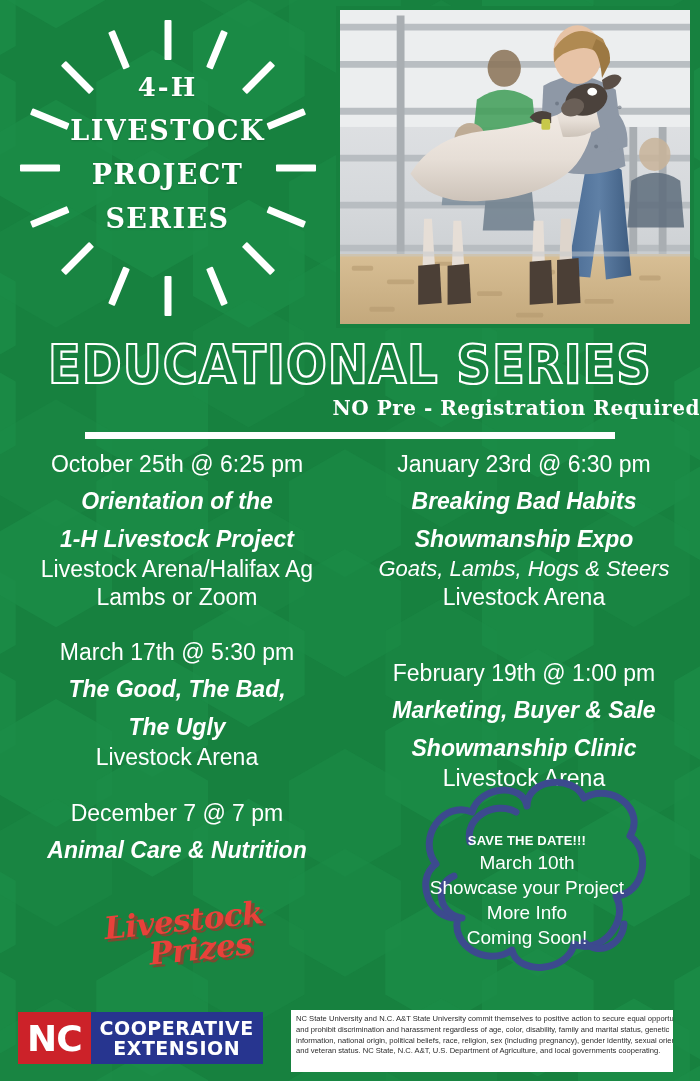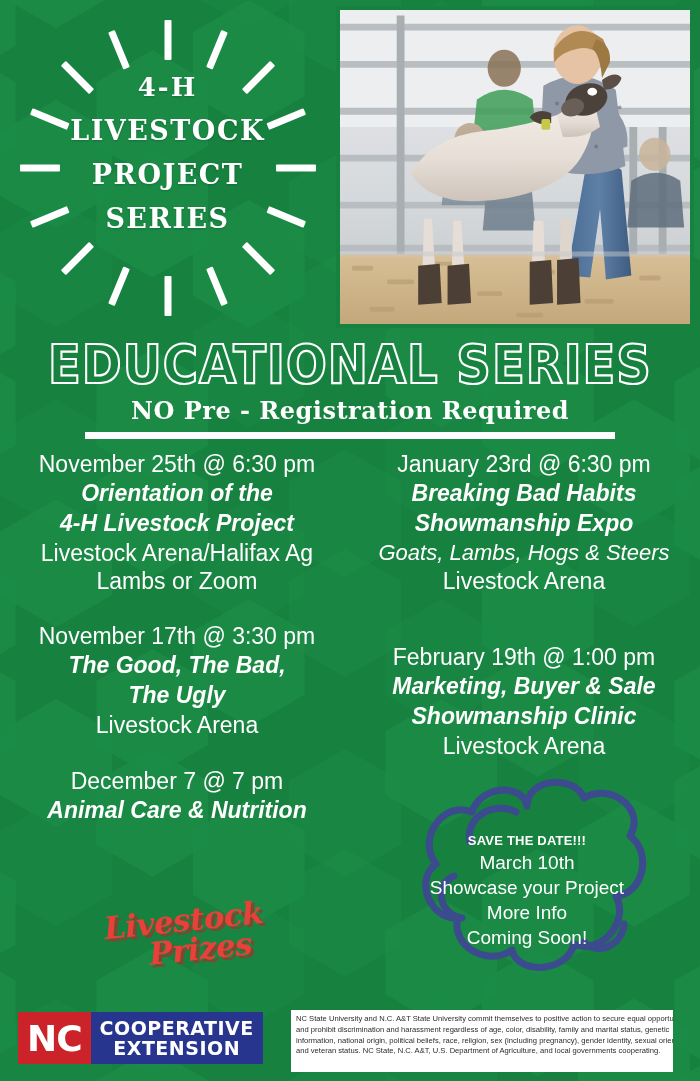--- a/index.html
+++ b/index.html
@@ -83,24 +83,24 @@
     font-weight:700;
     font-size:48px;
     letter-spacing:1px;
     color:#17813f;
     -webkit-text-stroke:2px #ffffff;
     text-transform:uppercase;
     transform:scaleY(1.12);
   }
   .no-pre{
     position:absolute;left:0;right:0;top:396px;
-    z-index:3;text-align:center;
+    z-index:3;text-align:right;
     font-family:"DejaVu Serif", serif;
     font-weight:700;
-    font-size:24px;
+    font-size:20px;
     letter-spacing:.5px;
     color:#ffffff;
   }
   .divider{
     position:absolute;
     left:85px;top:432px;width:530px;height:7px;
     background:#ffffff;z-index:3;
   }
 
   
@@ -111,20 +111,21 @@
   .col-left{left:8px;top:450px;width:338px;}
   .col-right{left:352px;top:450px;width:344px;}
   .event{margin-bottom:26px;}
   .event .when{
     font-size:23px;line-height:1.25;font-weight:400;
     font-family:"Liberation Sans", sans-serif;
   }
   .event .title{
     font-size:23px;line-height:1.30;font-weight:700;font-style:italic;
     font-family:"Liberation Sans", sans-serif;
+    margin-top:8px;
   }
   .event .sub{
     font-size:22px;line-height:1.28;font-weight:400;font-style:italic;
     font-family:"Liberation Sans", sans-serif;
   }
   .event .place{
     font-size:23px;line-height:1.25;font-weight:400;
     font-family:"Liberation Sans", sans-serif;
   }
 
@@ -407,28 +408,28 @@
       <line x1="0" y1="250" x2="358" y2="250" stroke="#c6cacd" stroke-width="5" opacity=".5"></line>
     </svg>
   </div>
 
   <div class="ed-series">EDUCATIONAL SERIES</div>
   <div class="no-pre">NO Pre - Registration Required</div>
   <div class="divider"></div>
 
   <div class="col col-left">
     <div class="event">
-      <div class="when">November 25th @ 6:30 pm</div>
+      <div class="when">October 25th @ 6:25 pm</div>
       <div class="title">Orientation of the</div>
-      <div class="title">4-H Livestock Project</div>
+      <div class="title">1-H Livestock Project</div>
       <div class="place">Livestock Arena/Halifax Ag</div>
       <div class="place">Lambs or Zoom</div>
     </div>
     <div class="event" style="margin-top:22px;">
-      <div class="when">November 17th @ 3:30 pm</div>
+      <div class="when">March 17th @ 5:30 pm</div>
       <div class="title">The Good, The Bad,</div>
       <div class="title">The Ugly</div>
       <div class="place">Livestock Arena</div>
     </div>
     <div class="event" style="margin-top:28px;">
       <div class="when">December 7 @ 7 pm</div>
       <div class="title">Animal Care &amp; Nutrition</div>
     </div>
   </div>
 

